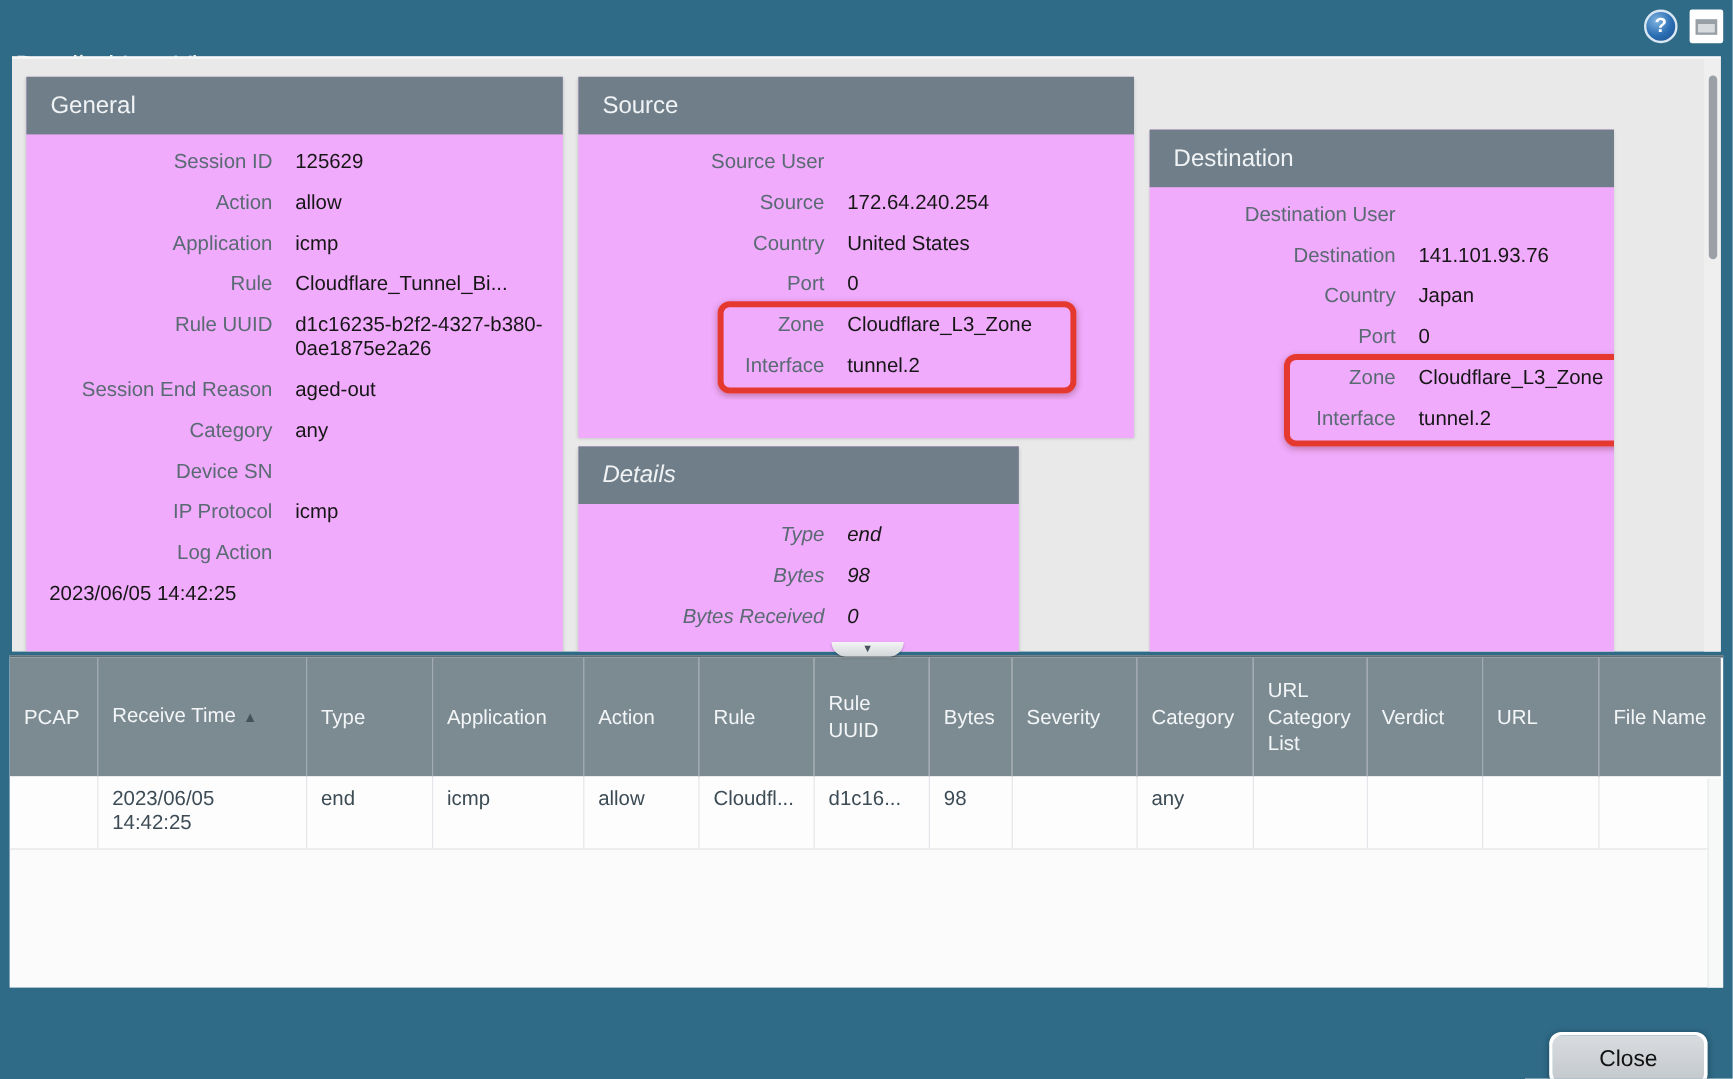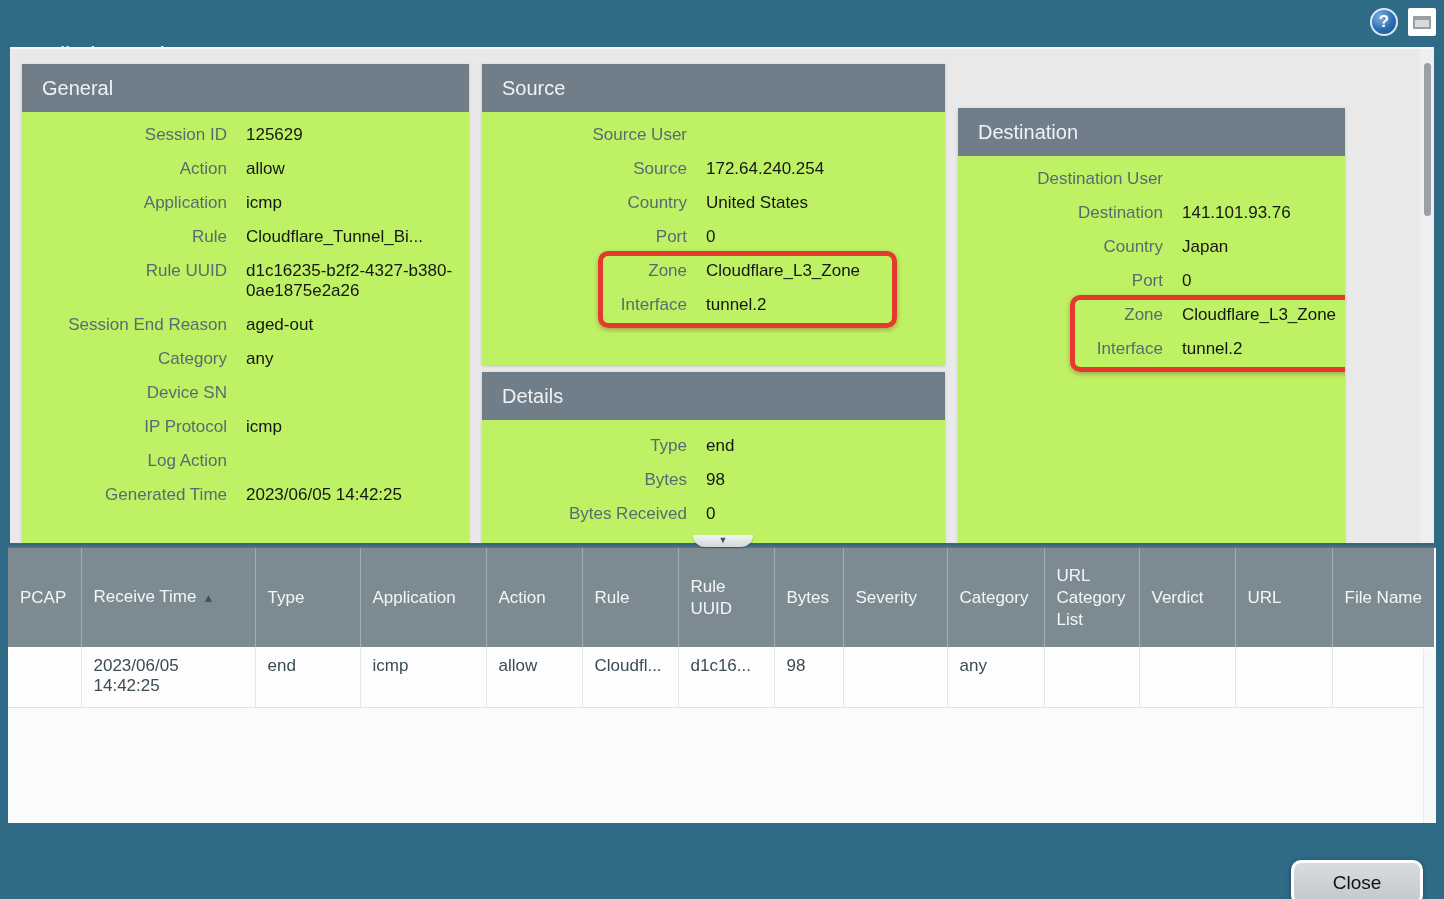--- a/index.html
+++ b/index.html
@@ -16,30 +16,30 @@
     border:2px solid #d9e7f3; color:#fff; font-weight:bold; font-size:17px;
     text-align:center; line-height:24px; cursor:pointer; }
   .win-icon { position:absolute; right:8px; top:8px; width:28px; height:28px; background:#fff;
     border-radius:2px; display:flex; align-items:center; justify-content:center; cursor:pointer; }
   .win-inner { width:18px; height:13px; border:2px solid #98a0a6; border-top-width:4px; background:#d7dbde; }
 
   
   .content { position:absolute; left:10px; top:47px; width:1424px; height:496px;
     background:#e9e9e9; border-top:2px solid #f7f7f7; overflow:hidden; }
 
-  .panel { position:absolute; background:#bef264; box-shadow:0 1px 3px rgba(0,0,0,0.18); }
+  .panel { position:absolute; background:#f0abfc; box-shadow:0 1px 3px rgba(0,0,0,0.18); }
   .panel-header { height:48px; background:#6f7e88; color:#f0f3f5; font-size:20px;
     line-height:48px; padding-left:20px; }
   .panel-body { position:relative; padding-top:6px; overflow:hidden; font-size:17px; }
 
   .panel-general     { left:12px;  top:15px;  width:447px; height:479px; }
   .panel-general     .panel-body { height:425px; }
   .panel-source      { left:472px; top:15px;  width:463px; height:301px; }
   .panel-source      .panel-body { height:221px; }
-  .panel-details     { left:472px; top:323px; width:463px; height:173px; }
+  .panel-details     { left:472px; top:323px; width:367px; height:173px;font-style:italic; }
   .panel-details     .panel-body { height:119px; padding-top:9px; }
   .panel-destination { left:948px; top:15px;  width:387px; height:475px;margin-top:44px; }
   .panel-destination .panel-body { height:421px; }
 
   .field-row { display:flex; }
   .f-label { width:205px; text-align:right; color:#5a6a73; padding:7px 0; line-height:20px; flex:none; }
   .f-value { flex:1; padding:7px 14px 7px 19px; line-height:20px; color:#161616; overflow-wrap:break-word; min-height:34px; }
 
   .red-box { position:absolute; border:5px solid #e5392f; border-radius:10px;
     box-shadow:0 2px 5px rgba(100,30,25,0.35); pointer-events:none; z-index:3; }
@@ -131,21 +131,20 @@
         </div>
         <div class="field-row">
           <div class="f-label">IP Protocol</div>
           <div class="f-value">icmp</div>
         </div>
         <div class="field-row">
           <div class="f-label">Log Action</div>
           <div class="f-value"></div>
         </div>
         <div class="field-row">
-          <div class="f-label">Generated Time</div>
           <div class="f-value">2023/06/05 14:42:25</div>
         </div>
       </div>
     </div>
 
     <div class="panel panel-source">
       <div class="panel-header">Source</div>
       <div class="panel-body">
         <div class="red-box src-box"></div>
         <div class="field-row">

